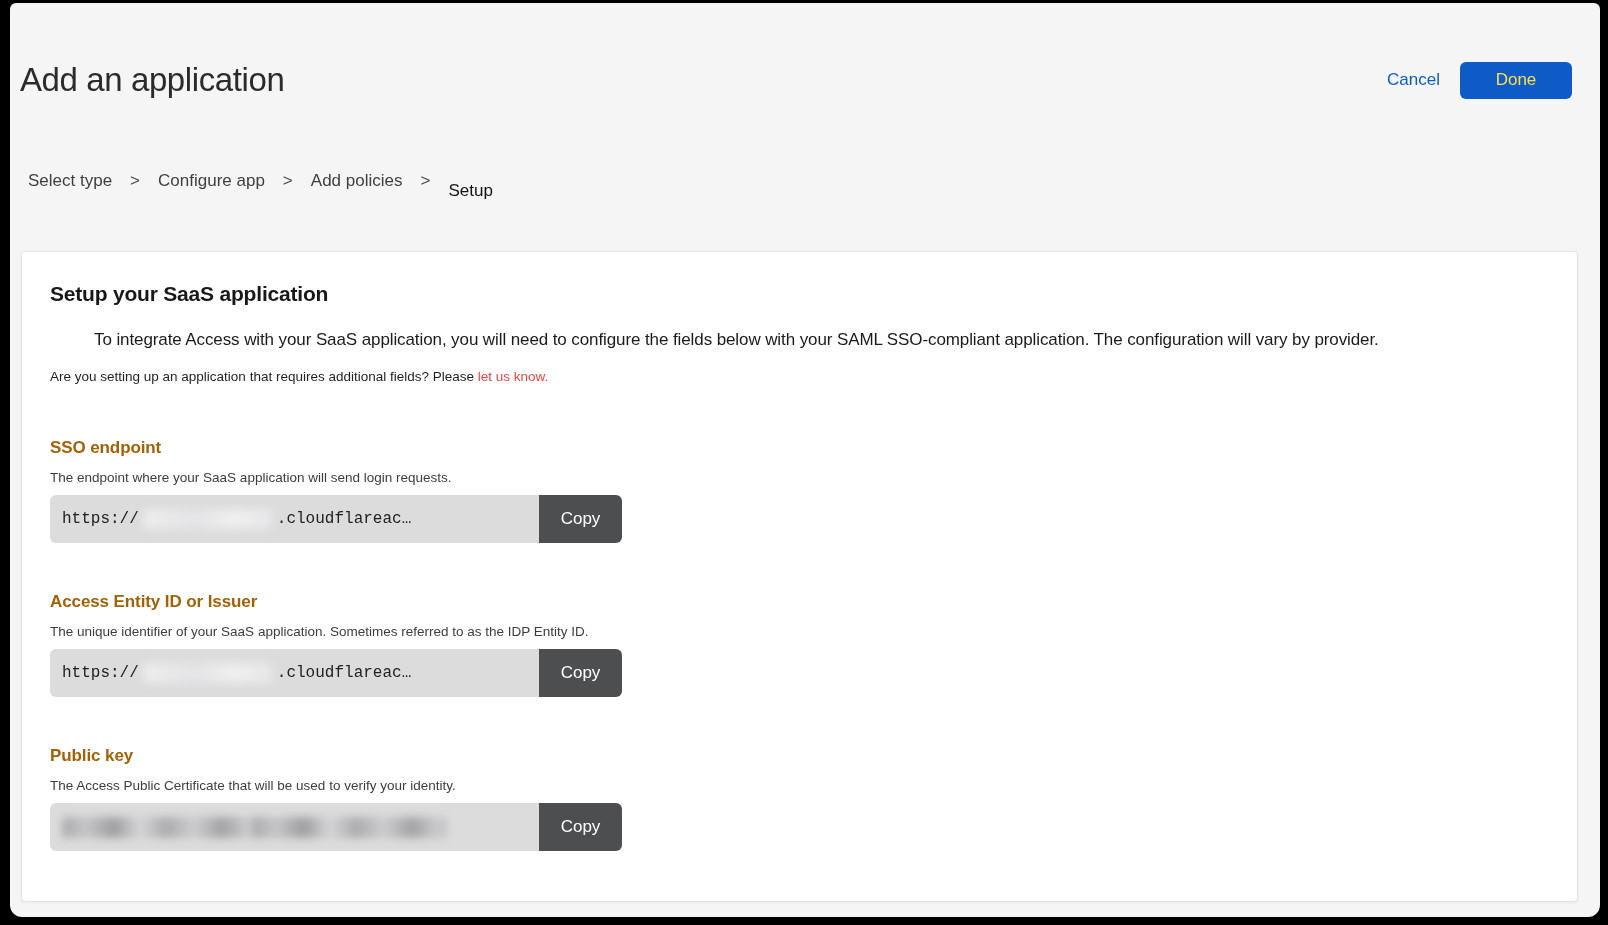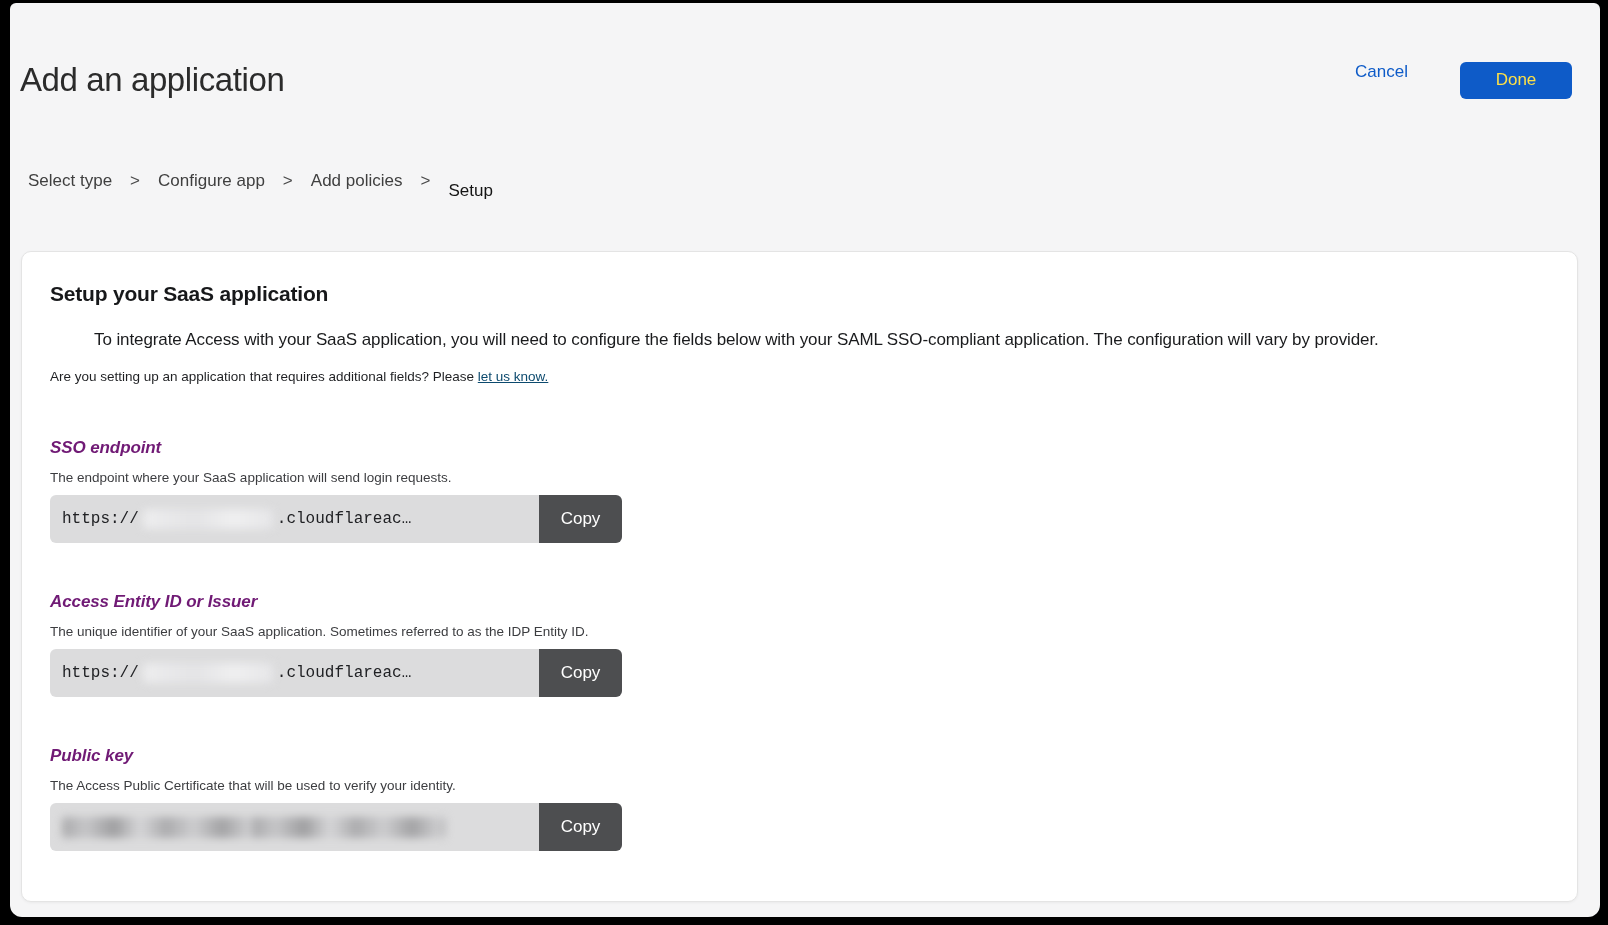--- a/index.html
+++ b/index.html
@@ -19,21 +19,21 @@
   }
   
   .header { padding:58px 28px 0 10px; }
   .header-row { display:flex; justify-content:space-between; align-items:center; }
   .page-title {
     font-size:33px;
     font-weight:400;
     letter-spacing:-0.4px;
     color:#2b2b2b;
   }
-  .actions { display:flex; align-items:flex-start; gap:52px; }
+  .actions { display:flex; align-items:center; gap:20px; }
   .cancel-link {
     font-size:17px;
     color:#0e5bc8;
     cursor:pointer;
     background:none; border:none;
     font-family:inherit;
   }
   .done-btn {
     min-width:112px; height:37px;
     background:#0e5bc8;
@@ -55,21 +55,21 @@
     color:#3f3f3f;
   }
   .crumb { cursor:pointer; }
   .crumb-sep { color:#4a4a4a; }
   .crumb.active { font-weight:400; color:#141414; cursor:default;margin-top:20px; }
   
   .card {
     margin:50px 22px 0 11px;
     background:#ffffff;
     border:1px solid #e4e4e4;
-    border-radius:10px;
+    border-radius:4px;
     box-shadow:0 1px 3px rgba(0,0,0,0.05);
     padding:30px 30px 50px 28px;
   }
   .card-heading {
     font-size:21px;
     font-weight:700;
     color:#17181a;
     letter-spacing:-0.2px;
   }
   .card-intro {
@@ -78,34 +78,32 @@
     color:#1a1b1d;
     letter-spacing:-0.1px;
     margin-left:44px;
   }
   .card-note {
     margin-top:19px;
     font-size:13.5px;
     color:#1f2023;
   }
   .note-link {
-    color:#0c4a6e;
-    text-decoration:underline;
+    color:#ef4444;
     cursor:pointer;
   }
   
   .field-section { margin-top:0; }
   .field-section.first { margin-top:54px; }
   .field-section + .field-section { margin-top:49px; }
   .field-label {
     font-size:17px;
     font-weight:700;
-    color:#701a75;
+    color:#a16207;
     letter-spacing:-0.1px;
-    font-style:italic;
   }
   .field-desc {
     margin-top:12px;
     font-size:13.5px;
     color:#3c3d40;
   }
   .copy-row {
     margin-top:10px;
     display:flex;
     width:572px; height:48px;

